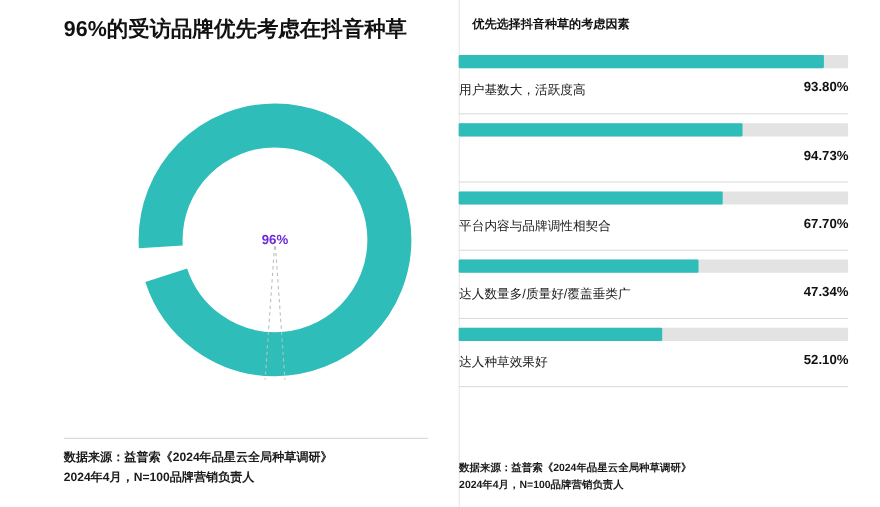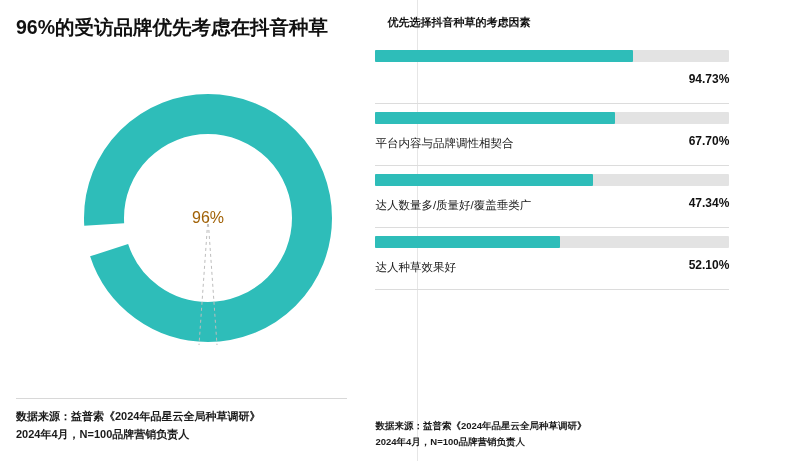--- a/index.html
+++ b/index.html
@@ -12,20 +12,21 @@
     background: #ffffff;
     font-family: "Liberation Sans", sans-serif;
     color: #1a1a1a;
     overflow: hidden;
   }
   .page {
     position: relative;
     width: 692px;
     height: 461px;
     display: flex;
+    padding-left: 42px;
   }
   
   .panel-left {
     position: relative;
     width: 418px;
     height: 461px;
     box-sizing: border-box;
     padding: 16px 14px 0 16px;
   }
   .panel-right {
@@ -64,23 +65,23 @@
   }
   .donut-center-label {
     position: absolute;
     left: 0;
     top: 0;
     width: 272px;
     height: 312px;
     display: flex;
     align-items: center;
     justify-content: center;
-    font-size: 16px;
-    font-weight: normal;
-    color: #a16207;
+    font-size: 12px;
+    font-weight: bold;
+    color: #6d28d9;
     pointer-events: none;
   }
   
   .divider {
     position: absolute;
     left: 16px;
     right: 14px;
     top: 398px;
     height: 1px;
     background: #d8d8d8;
@@ -193,20 +194,28 @@
       <div>2024年4月，N=100品牌营销负责人</div>
     </div>
   </div>
 
   <div class="center-divider"></div>
 
   <div class="panel-right">
     <div class="title-right">优先选择抖音种草的考虑因素</div>
 
     <div class="bars">
+      <div class="bar-row">
+        <div class="bar-track">
+          <div class="bar-fill" style="width:93.8%"></div>
+        </div>
+        <div class="bar-label">用户基数大，活跃度高</div>
+        <div class="bar-value">93.80%</div>
+        <div class="row-sep"></div>
+      </div>
 
       <div class="bar-row">
         <div class="bar-track">
           <div class="bar-fill" style="width:72.9%"></div>
         </div>
         <div class="bar-value">94.73%</div>
         <div class="row-sep"></div>
       </div>
 
       <div class="bar-row">

